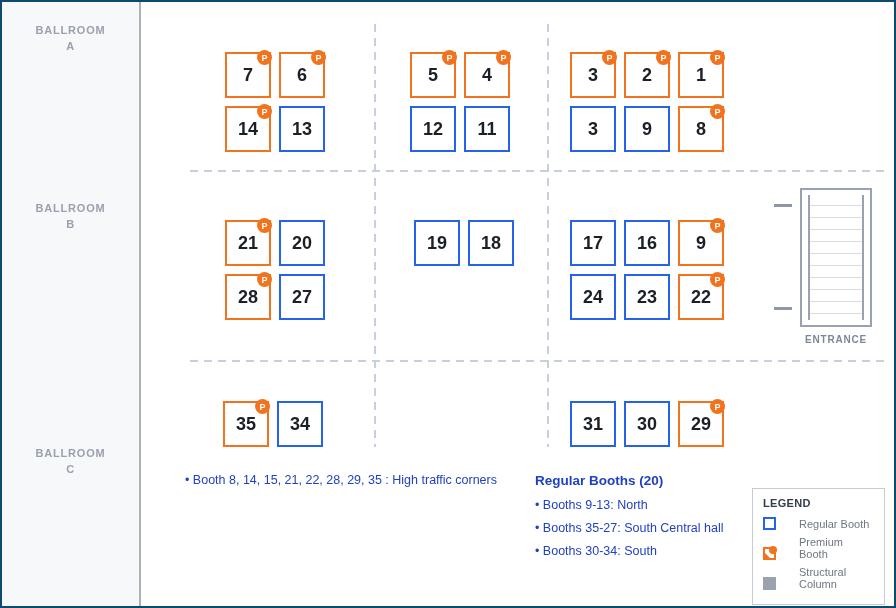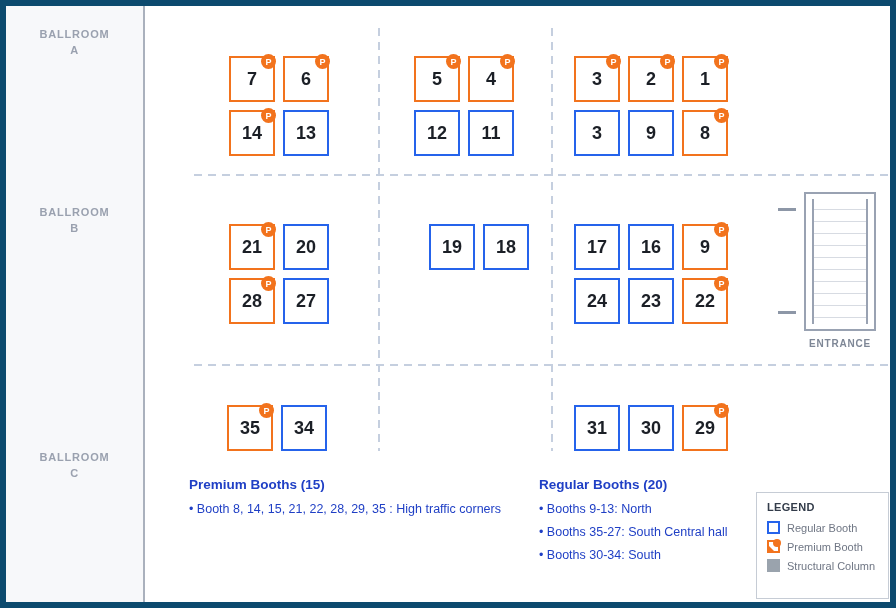--- a/index.html
+++ b/index.html
@@ -1,16 +1,16 @@
 <!DOCTYPE html>
 <html><head>
 <meta charset="utf-8">
 <style>
   html,body{margin:0;padding:0;background:#fff;font-family:"Liberation Sans",sans-serif;}
-  .page{position:relative;width:896px;height:608px;box-sizing:border-box;border:6px solid #0c4a6e;background:#fff;overflow:hidden;}
+  .page{position:relative;width:896px;height:608px;box-sizing:border-box;border:2px solid #0c4a6e;background:#fff;overflow:hidden;}
 
   
   .sidebar{position:absolute;left:0;top:0;bottom:0;width:137px;background:#f7f8fa;border-right:2px solid #aab1bd;}
   .room{position:absolute;left:0;width:100%;text-align:center;color:#9aa1af;font-weight:bold;font-size:11px;letter-spacing:.8px;line-height:16px;}
   .room span{display:block;}
 
   
   .dash-h{position:absolute;height:2px;left:188px;width:696px;background:repeating-linear-gradient(90deg,#c5cfdf 0 8px,transparent 8px 14px);}
   .dash-v{position:absolute;width:2px;top:22px;height:423px;background:repeating-linear-gradient(180deg,#c5cfdf 0 8px,transparent 8px 14px);}
 
@@ -31,23 +31,23 @@
   .wallmark{position:absolute;left:772px;width:18px;height:3px;background:#8d97a7;}
 
   
   .notes{position:absolute;color:#1f3fc5;}
   .notes h3{margin:0 0 10px;font-size:13.5px;font-weight:bold;}
   .notes ul{list-style:none;margin:0;padding:0;font-size:12.5px;}
   .notes li{margin-bottom:9px;}
   .notes li::before{content:"\2022  ";}
 
   
-  .legend{position:absolute;left:750px;top:486px;width:133px;box-sizing:border-box;border:1px solid #c6ccd5;background:#fff;padding:8px 10px 20px;}
+  .legend{position:absolute;left:750px;top:486px;width:133px;box-sizing:border-box;border:1px solid #c6ccd5;background:#fff;padding:8px 10px 8px;}
   .legend h4{margin:0 0 8px;font-size:11px;font-weight:bold;color:#333c4a;letter-spacing:.3px;}
-  .lrow{display:flex;align-items:flex-end;gap:7px;margin-bottom:6px;}
+  .lrow{display:flex;align-items:flex-end;gap:23px;margin-bottom:6px;}
   .lrow .lbl{font-size:11px;color:#6f7684;}
   .licon{flex:none;width:13px;height:13px;box-sizing:border-box;position:relative;}
   .licon.reg{border:2px solid #2563eb;background:#fff;}
   .licon.prem{border:2px solid #f2731d;background:#fff;}
   .licon.prem::before{content:"";position:absolute;left:-1px;bottom:-1px;width:0;height:0;border-bottom:7px solid #f2731d;border-right:7px solid transparent;}
   .licon.prem::after{content:"";position:absolute;top:-3px;right:-3px;width:8px;height:8px;border-radius:50%;background:#f2731d;}
   .licon.col{background:#9aa3ad;}
 </style>
 </head>
 <body>
@@ -156,21 +156,21 @@
       <div class="brow">
         <div class="booth premium">
           <span class="num">28</span>
           <span class="badge">P</span>
         </div>
         <div class="booth regular">
           <span class="num">27</span>
         </div>
       </div>
     </div>
-  <div class="group" style="left:423px;top:218px">
+  <div class="group" style="left:412px;top:218px">
       <div class="brow">
         <div class="booth regular">
           <span class="num">19</span>
         </div>
         <div class="booth regular">
           <span class="num">18</span>
         </div>
       </div>
     </div>
   <div class="group" style="left:568px;top:218px">
@@ -228,21 +228,20 @@
   <div class="wallmark" style="top:202px"></div>
   <div class="wallmark" style="top:305px"></div>
   <div class="entrance">
     <div class="ent-rail l"></div>
     <div class="ent-rail r"></div>
     <div class="ent-steps"></div>
   </div>
   <div class="entrance-label">ENTRANCE</div>
 
   <section class="notes" style="left:183px;top:471px">
-    <h3>Premium Booths (15)</h3>
     <ul>
         <li>Booth 8, 14, 15, 21, 22, 28, 29, 35 : High traffic corners</li>
       </ul>
   </section>
 
   <section class="notes" style="left:533px;top:471px">
     <h3>Regular Booths (20)</h3>
     <ul>
         <li>Booths 9-13: North</li>
         <li>Booths 35-27: South Central hall</li>

